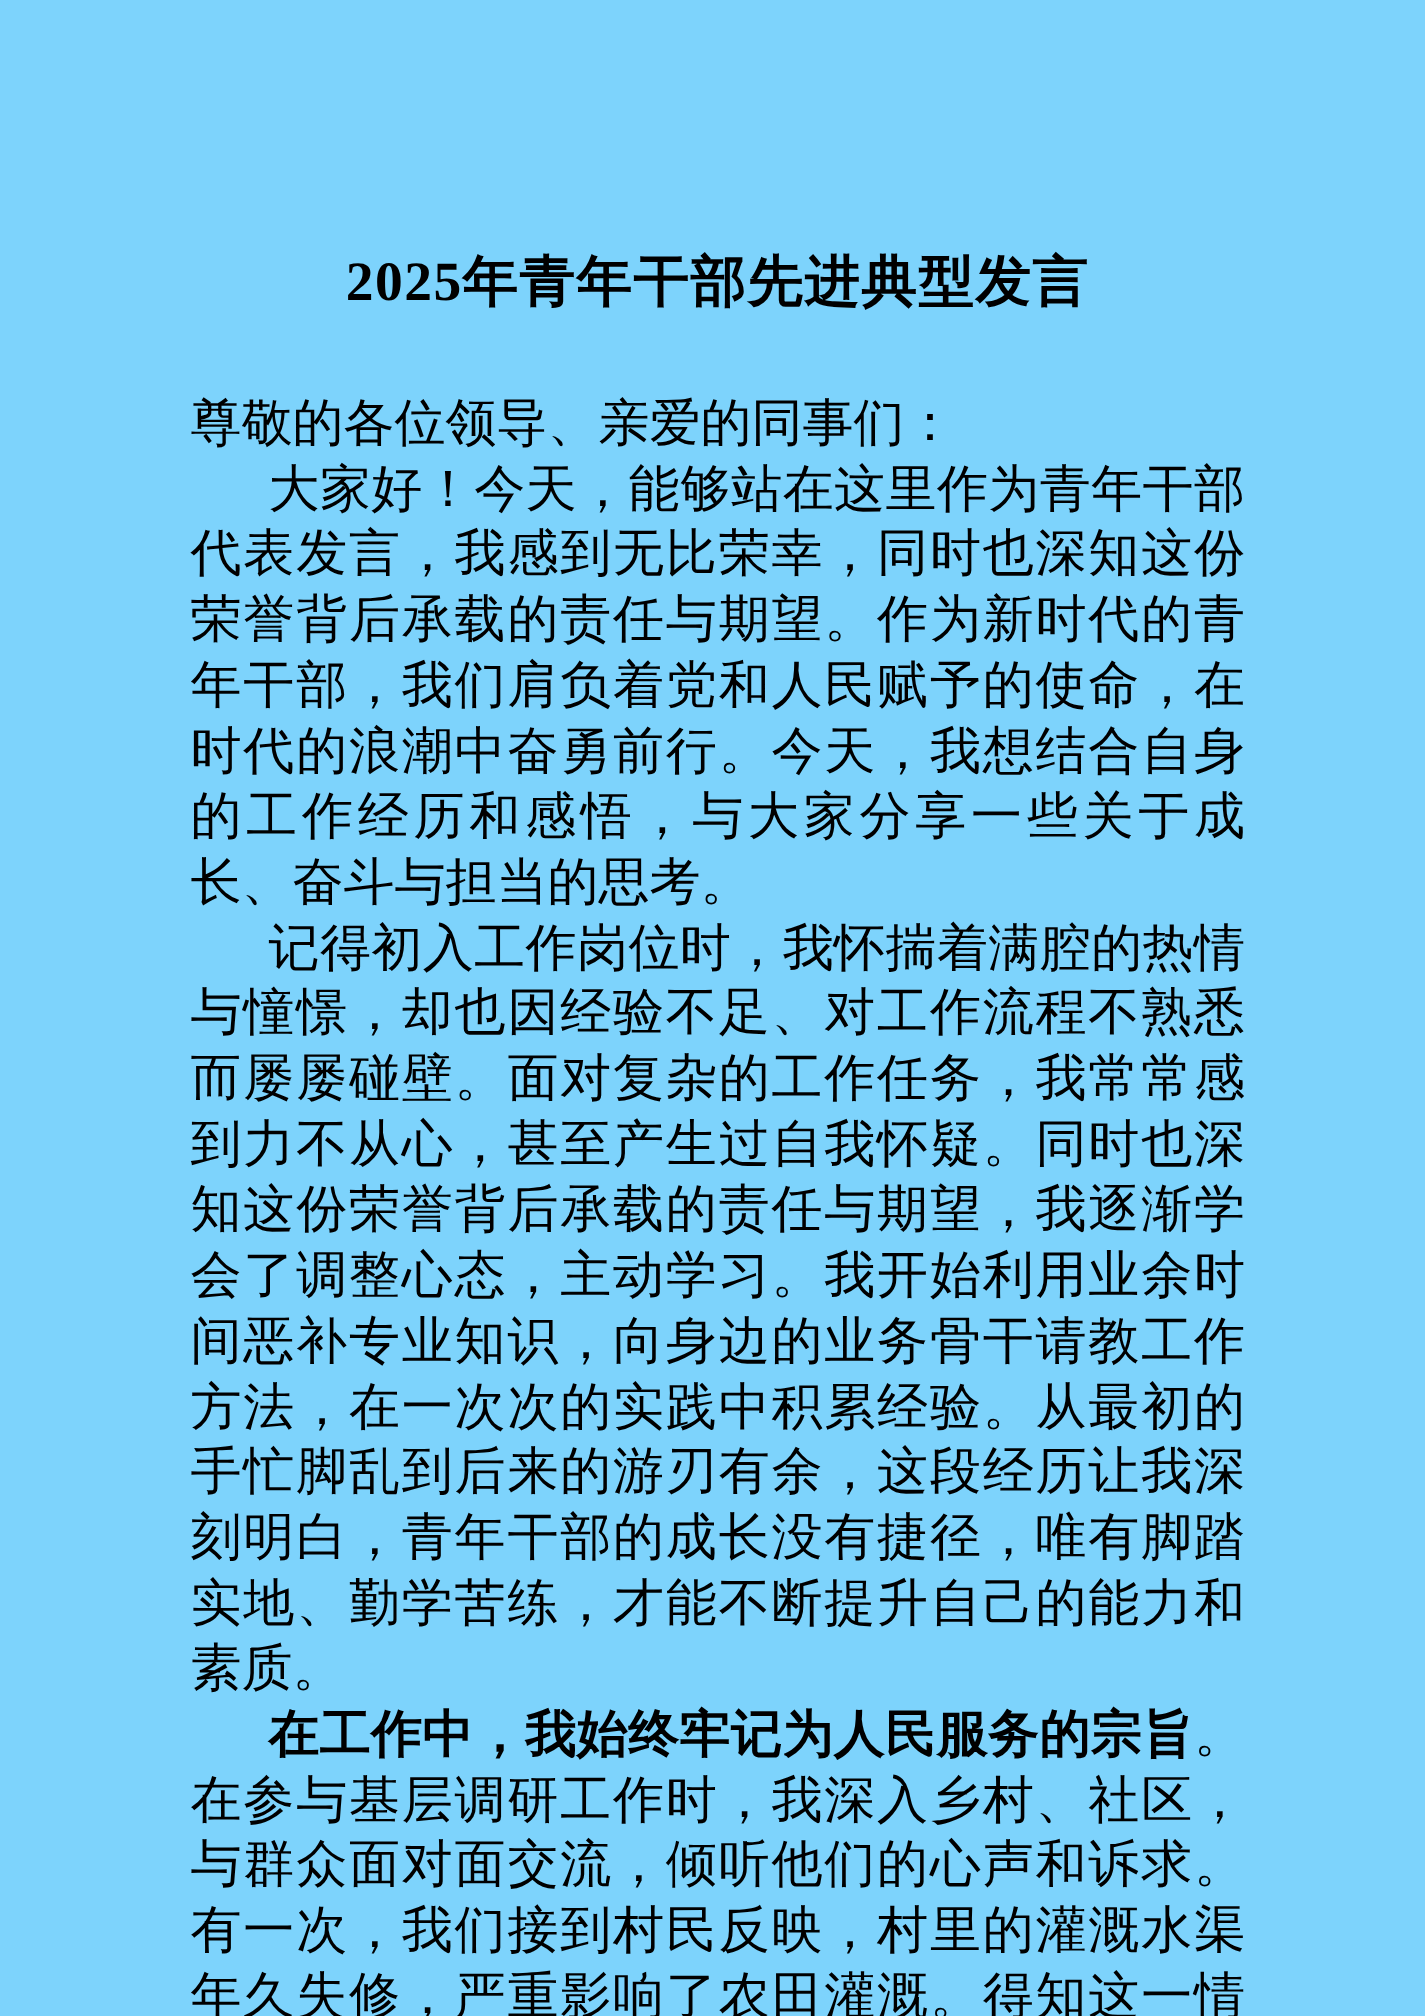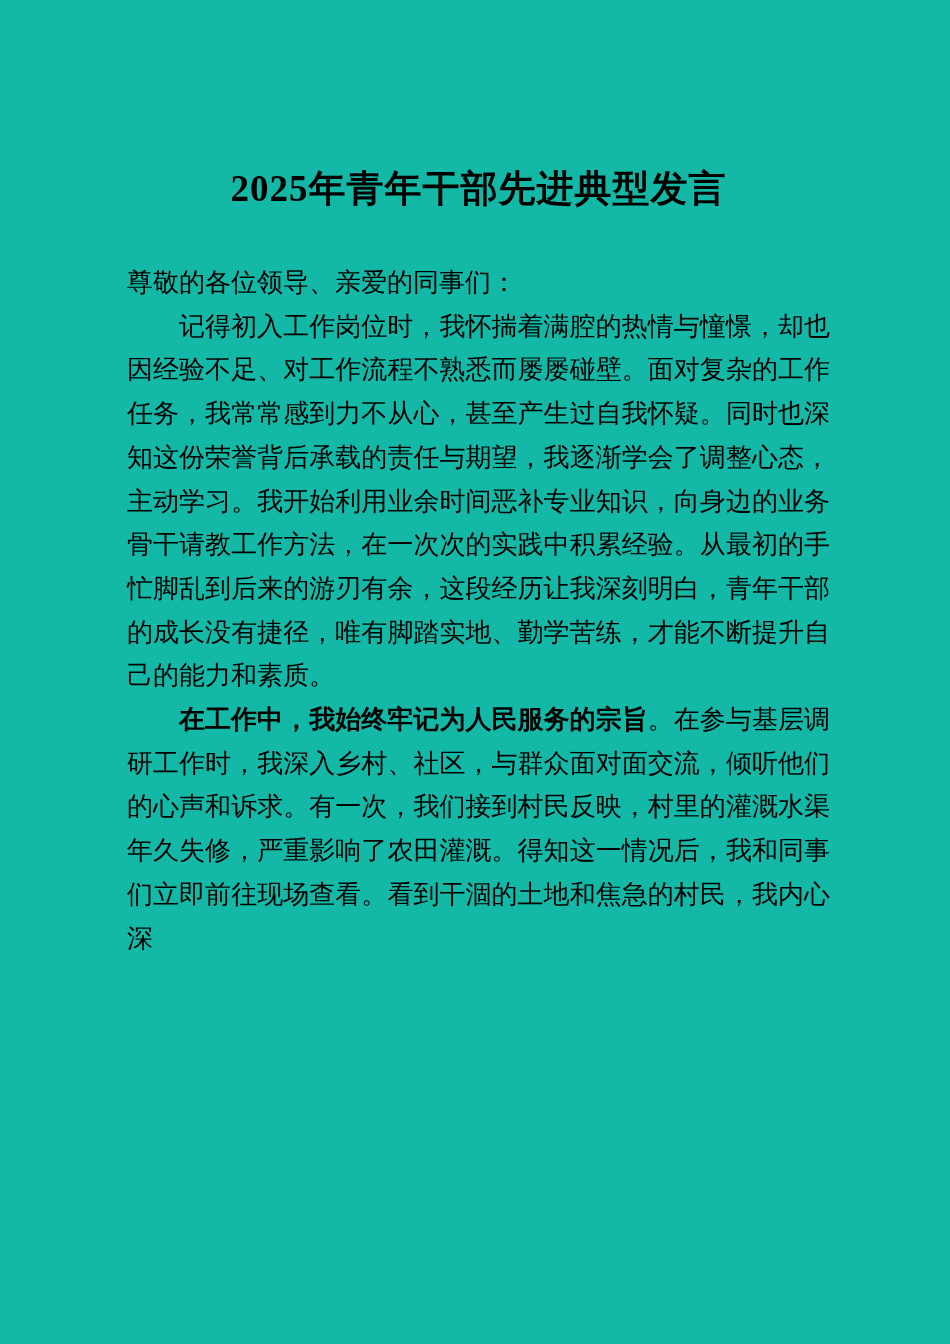--- a/index.html
+++ b/index.html
@@ -4,21 +4,21 @@
 <style>
   html, body {
     margin: 0;
     padding: 0;
     background: #ffffff;
   }
   .page {
     position: relative;
     width: 950px;
     height: 1344px;
-    background: #14b8a6;
+    background: #7dd3fc;
     overflow: hidden;
     font-family: "Liberation Serif", "DejaVu Serif", serif;
     color: #000000;
   }
   .content {
     position: absolute;
     left: 127px;
     top: 0;
     width: 703px;
   }
@@ -29,21 +29,21 @@
     font-weight: 700;
     text-align: center;
     letter-spacing: 1px;
     white-space: nowrap;
   }
   .doc-body {
     margin-top: 49px;
   }
   .para {
     margin: 0;
-    font-size: 26px;
+    font-size: 34px;
     line-height: 43.7px;
     text-align: justify;
     text-justify: inter-character;
     word-break: break-all;
     overflow-wrap: anywhere;
   }
   .para.indent {
     text-indent: 52px;
   }
   .seg {
@@ -54,17 +54,18 @@
   }
 </style>
 </head>
 <body>
 
 <div class="page">
   <div class="content">
     <h1 class="doc-title">2025年青年干部先进典型发言</h1>
     <div class="doc-body">
         <p class="para"><span class="seg">尊敬的各位领导、亲爱的同事们：</span></p>
+        <p class="para indent"><span class="seg">大家好！今天，能够站在这里作为青年干部代表发言，我感到无比荣幸，同时也深知这份荣誉背后承载的责任与期望。作为新时代的青年干部，我们肩负着党和人民赋予的使命，在时代的浪潮中奋勇前行。今天，我想结合自身的工作经历和感悟，与大家分享一些关于成长、奋斗与担当的思考。</span></p>
         <p class="para indent"><span class="seg">记得初入工作岗位时，我怀揣着满腔的热情与憧憬，却也因经验不足、对工作流程不熟悉而屡屡碰壁。面对复杂的工作任务，我常常感到力不从心，甚至产生过自我怀疑。同时也深知这份荣誉背后承载的责任与期望，我逐渐学会了调整心态，主动学习。我开始利用业余时间恶补专业知识，向身边的业务骨干请教工作方法，在一次次的实践中积累经验。从最初的手忙脚乱到后来的游刃有余，这段经历让我深刻明白，青年干部的成长没有捷径，唯有脚踏实地、勤学苦练，才能不断提升自己的能力和素质。</span></p>
         <p class="para indent"><span class="seg bold">在工作中，我始终牢记为人民服务的宗旨</span><span class="seg">。在参与基层调研工作时，我深入乡村、社区，与群众面对面交流，倾听他们的心声和诉求。有一次，我们接到村民反映，村里的灌溉水渠年久失修，严重影响了农田灌溉。得知这一情况后，我和同事们立即前往现场查看。看到干涸的土地和焦急的村民，我内心深</span></p>
       </div>
   </div>
 </div>
 
 </body></html>

